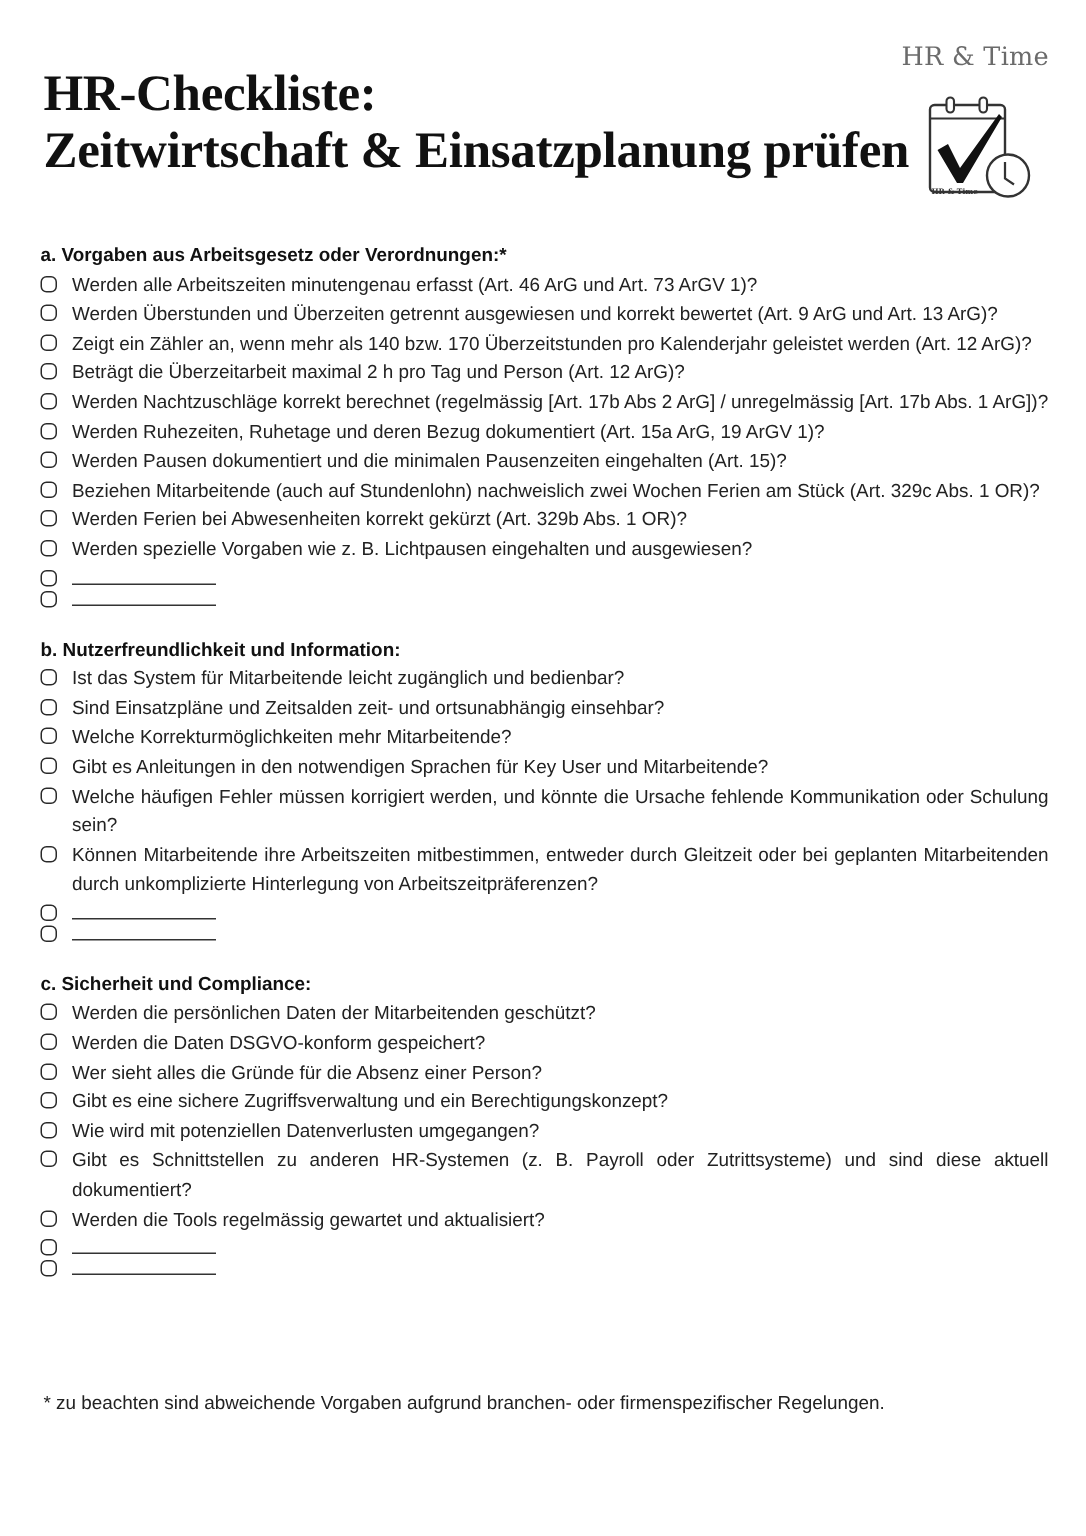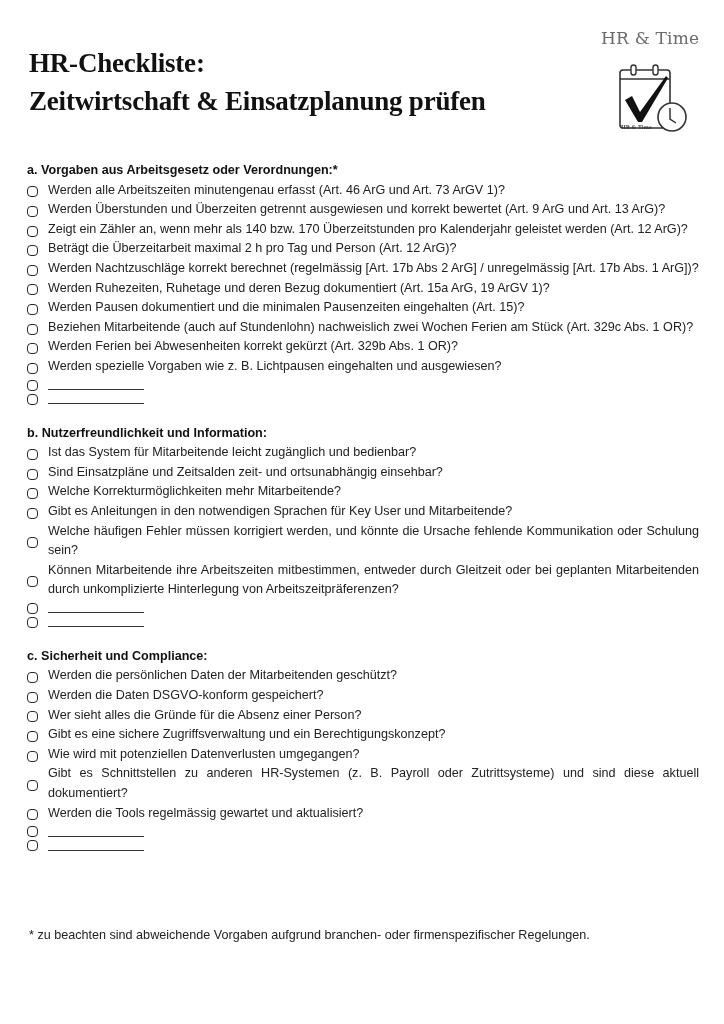--- a/index.html
+++ b/index.html
@@ -1,23 +1,23 @@
 <!DOCTYPE html>
 <html><head>
 <meta charset="utf-8">
 <style>
   html, body { margin: 0; padding: 0; background: #ffffff; }
   body { width: 724px; height: 1024px; position: relative; overflow: hidden; color: #1a1a1a; }
   .brand { position: absolute; top: 28px; left: 601px; font-family: "DejaVu Serif", serif; font-size: 17px; color: #6b6b6b; letter-spacing: 0.2px; }
-  .title { position: absolute; left: 29px; top: 44px; font-family: "Liberation Serif", serif; font-weight: bold; font-size: 27px; line-height: 38px; color: #111; margin: 0; letter-spacing: -0.2px; }
+  .title { position: absolute; left: 29px; top: 44px; font-family: "Liberation Serif", serif; font-weight: bold; font-size: 34px; line-height: 38px; color: #111; margin: 0; letter-spacing: -0.2px; }
   .logo { position: absolute; left: 612px; top: 62px; width: 78px; height: 72px; }
   .content { position: absolute; left: 27px; top: 150px; width: 672px; font-family: "Liberation Sans", sans-serif; font-size: 12.6px; line-height: 19.6px; margin-top: 11px; }
   .section { margin-bottom: 19px; }
   .section-title { font-weight: bold; font-size: 12.6px; color: #111; margin: 0; line-height: 19.6px; }
-  .item { display: flex; align-items: center; }
+  .item { display: flex; align-items: flex-start; }
   .cb { flex: 0 0 auto; width: 11px; height: 11px; border: 1.5px solid #2a2a2a; border-radius: 4px; margin-top: 3px; margin-right: 10px; box-sizing: border-box; cursor: pointer; }
   .text { flex: 1 1 auto; text-align: justify; color: #222; }
   .blank { display: inline-block; width: 96px; border-bottom: 1px solid #333; height: 12px; vertical-align: baseline; }
   .footnote { position: absolute; left: 29px; top: 928px; font-family: "Liberation Sans", sans-serif; font-size: 12.6px; color: #222; }
 </style>
 </head>
 <body>
 
 <div class="brand">HR &amp; Time</div>
 

